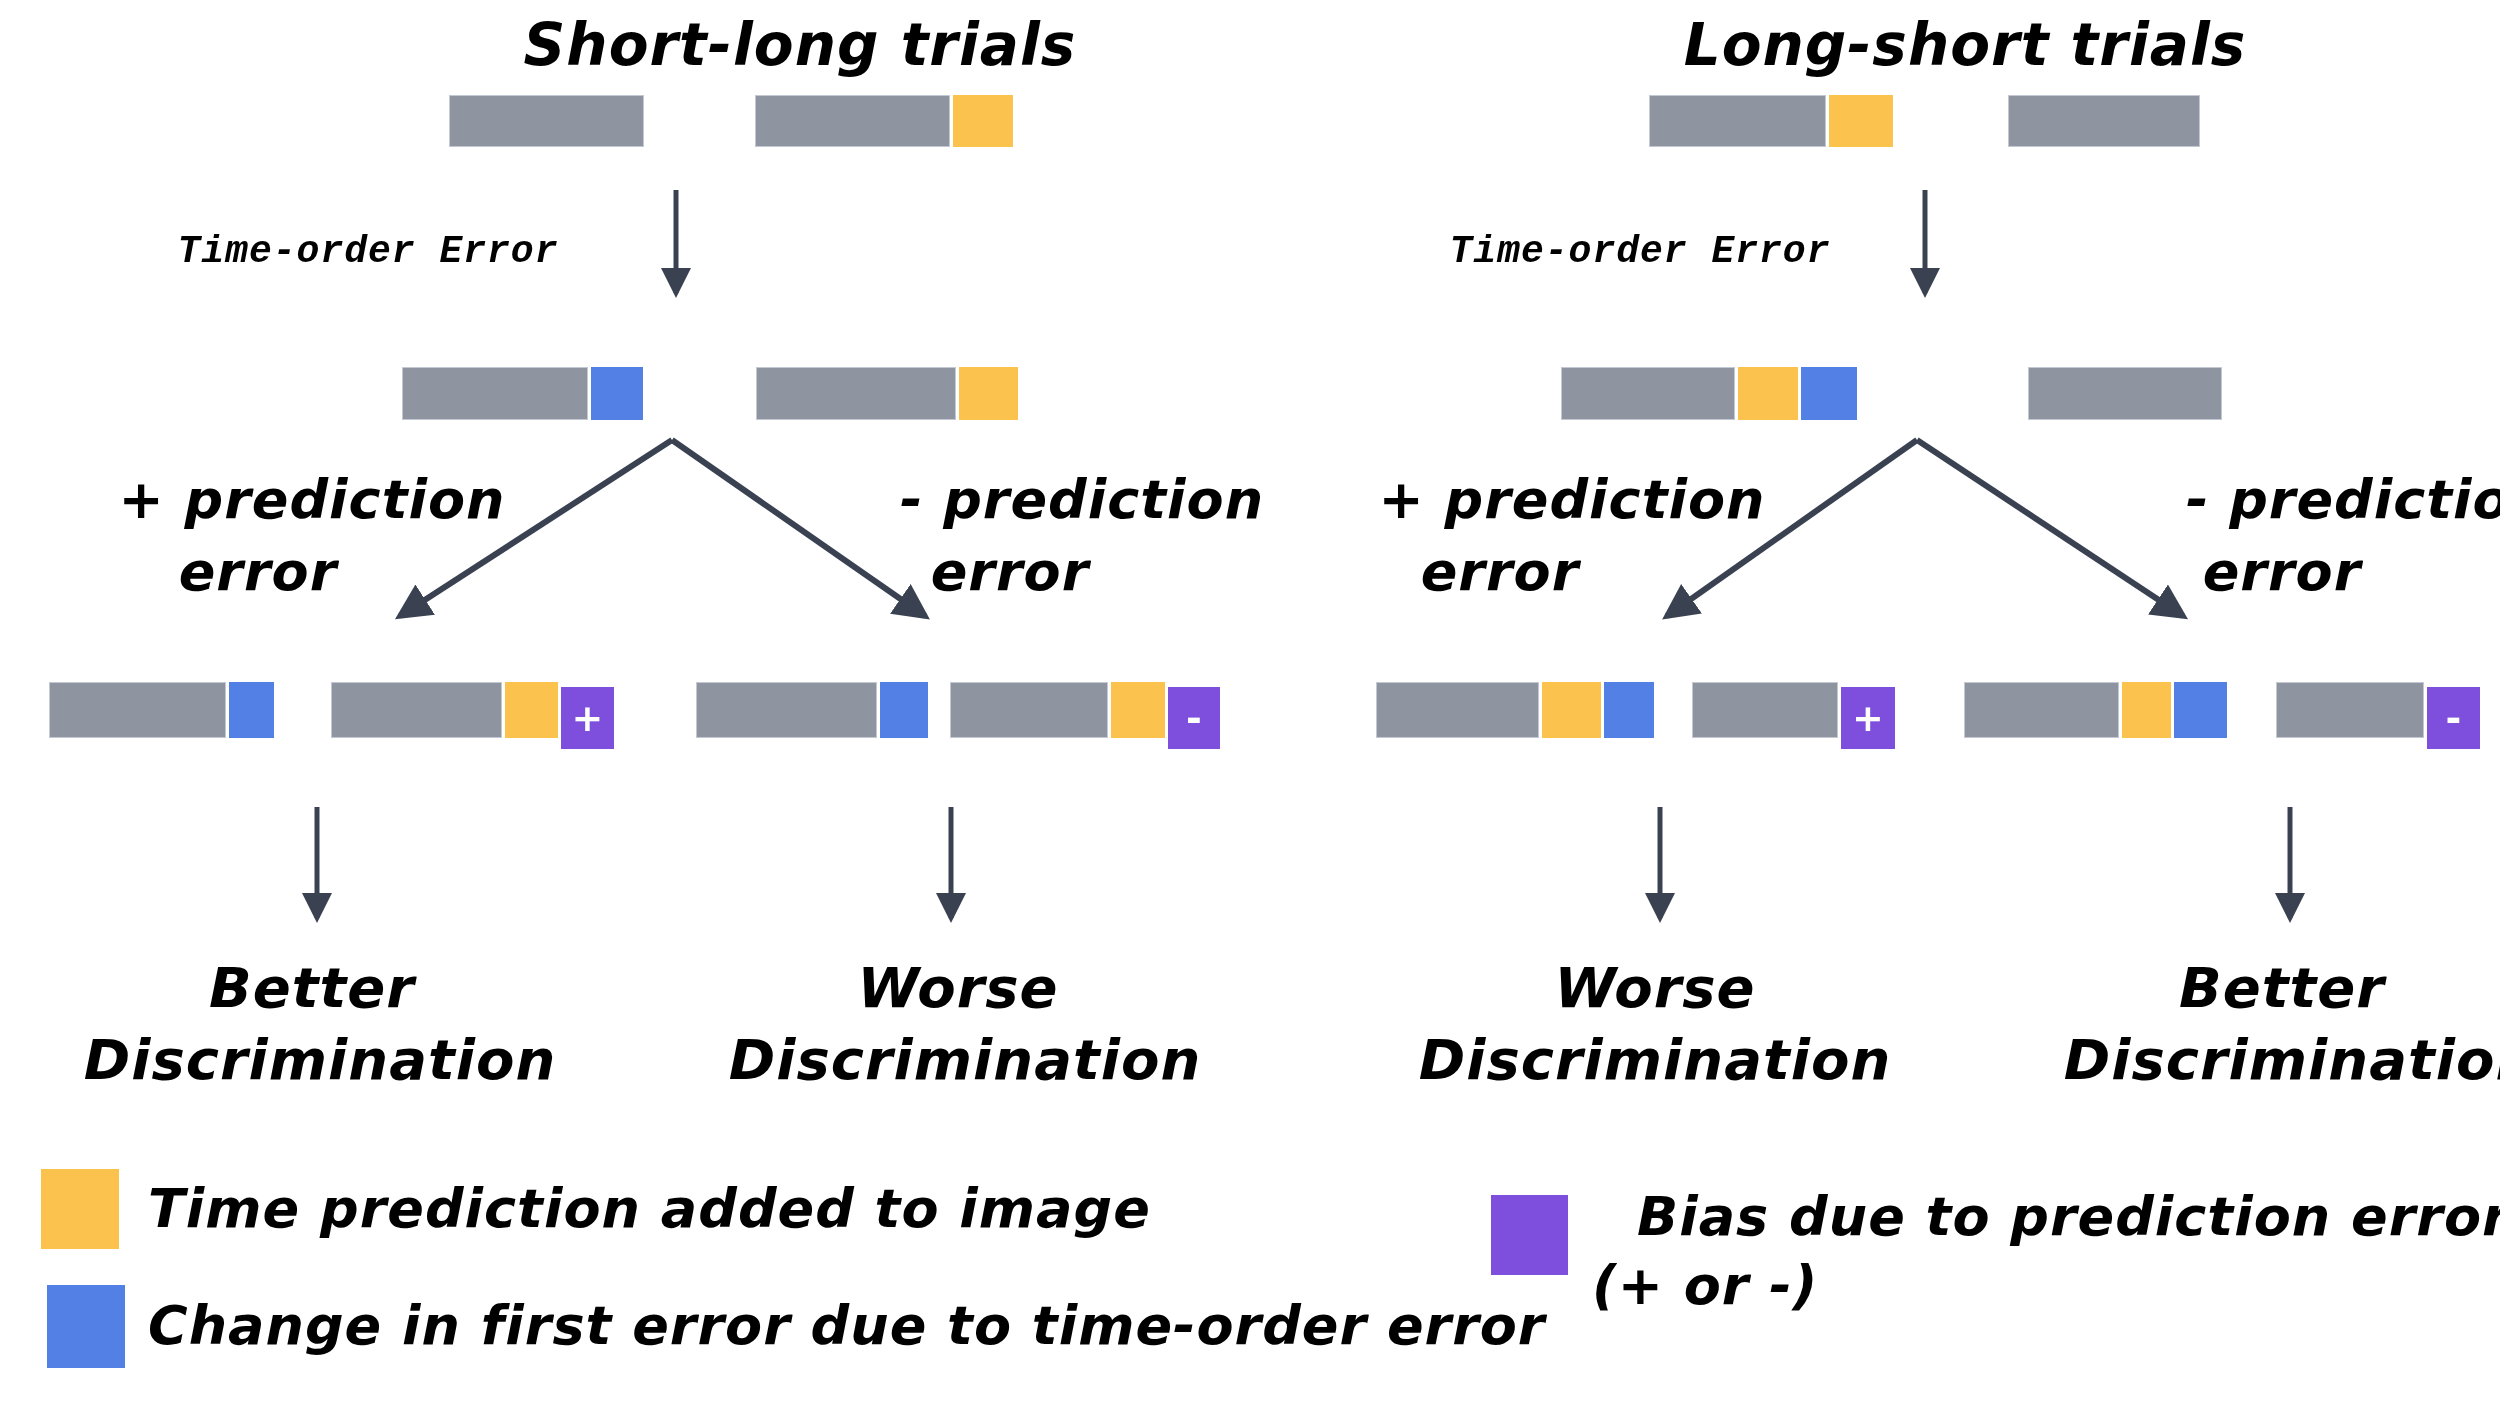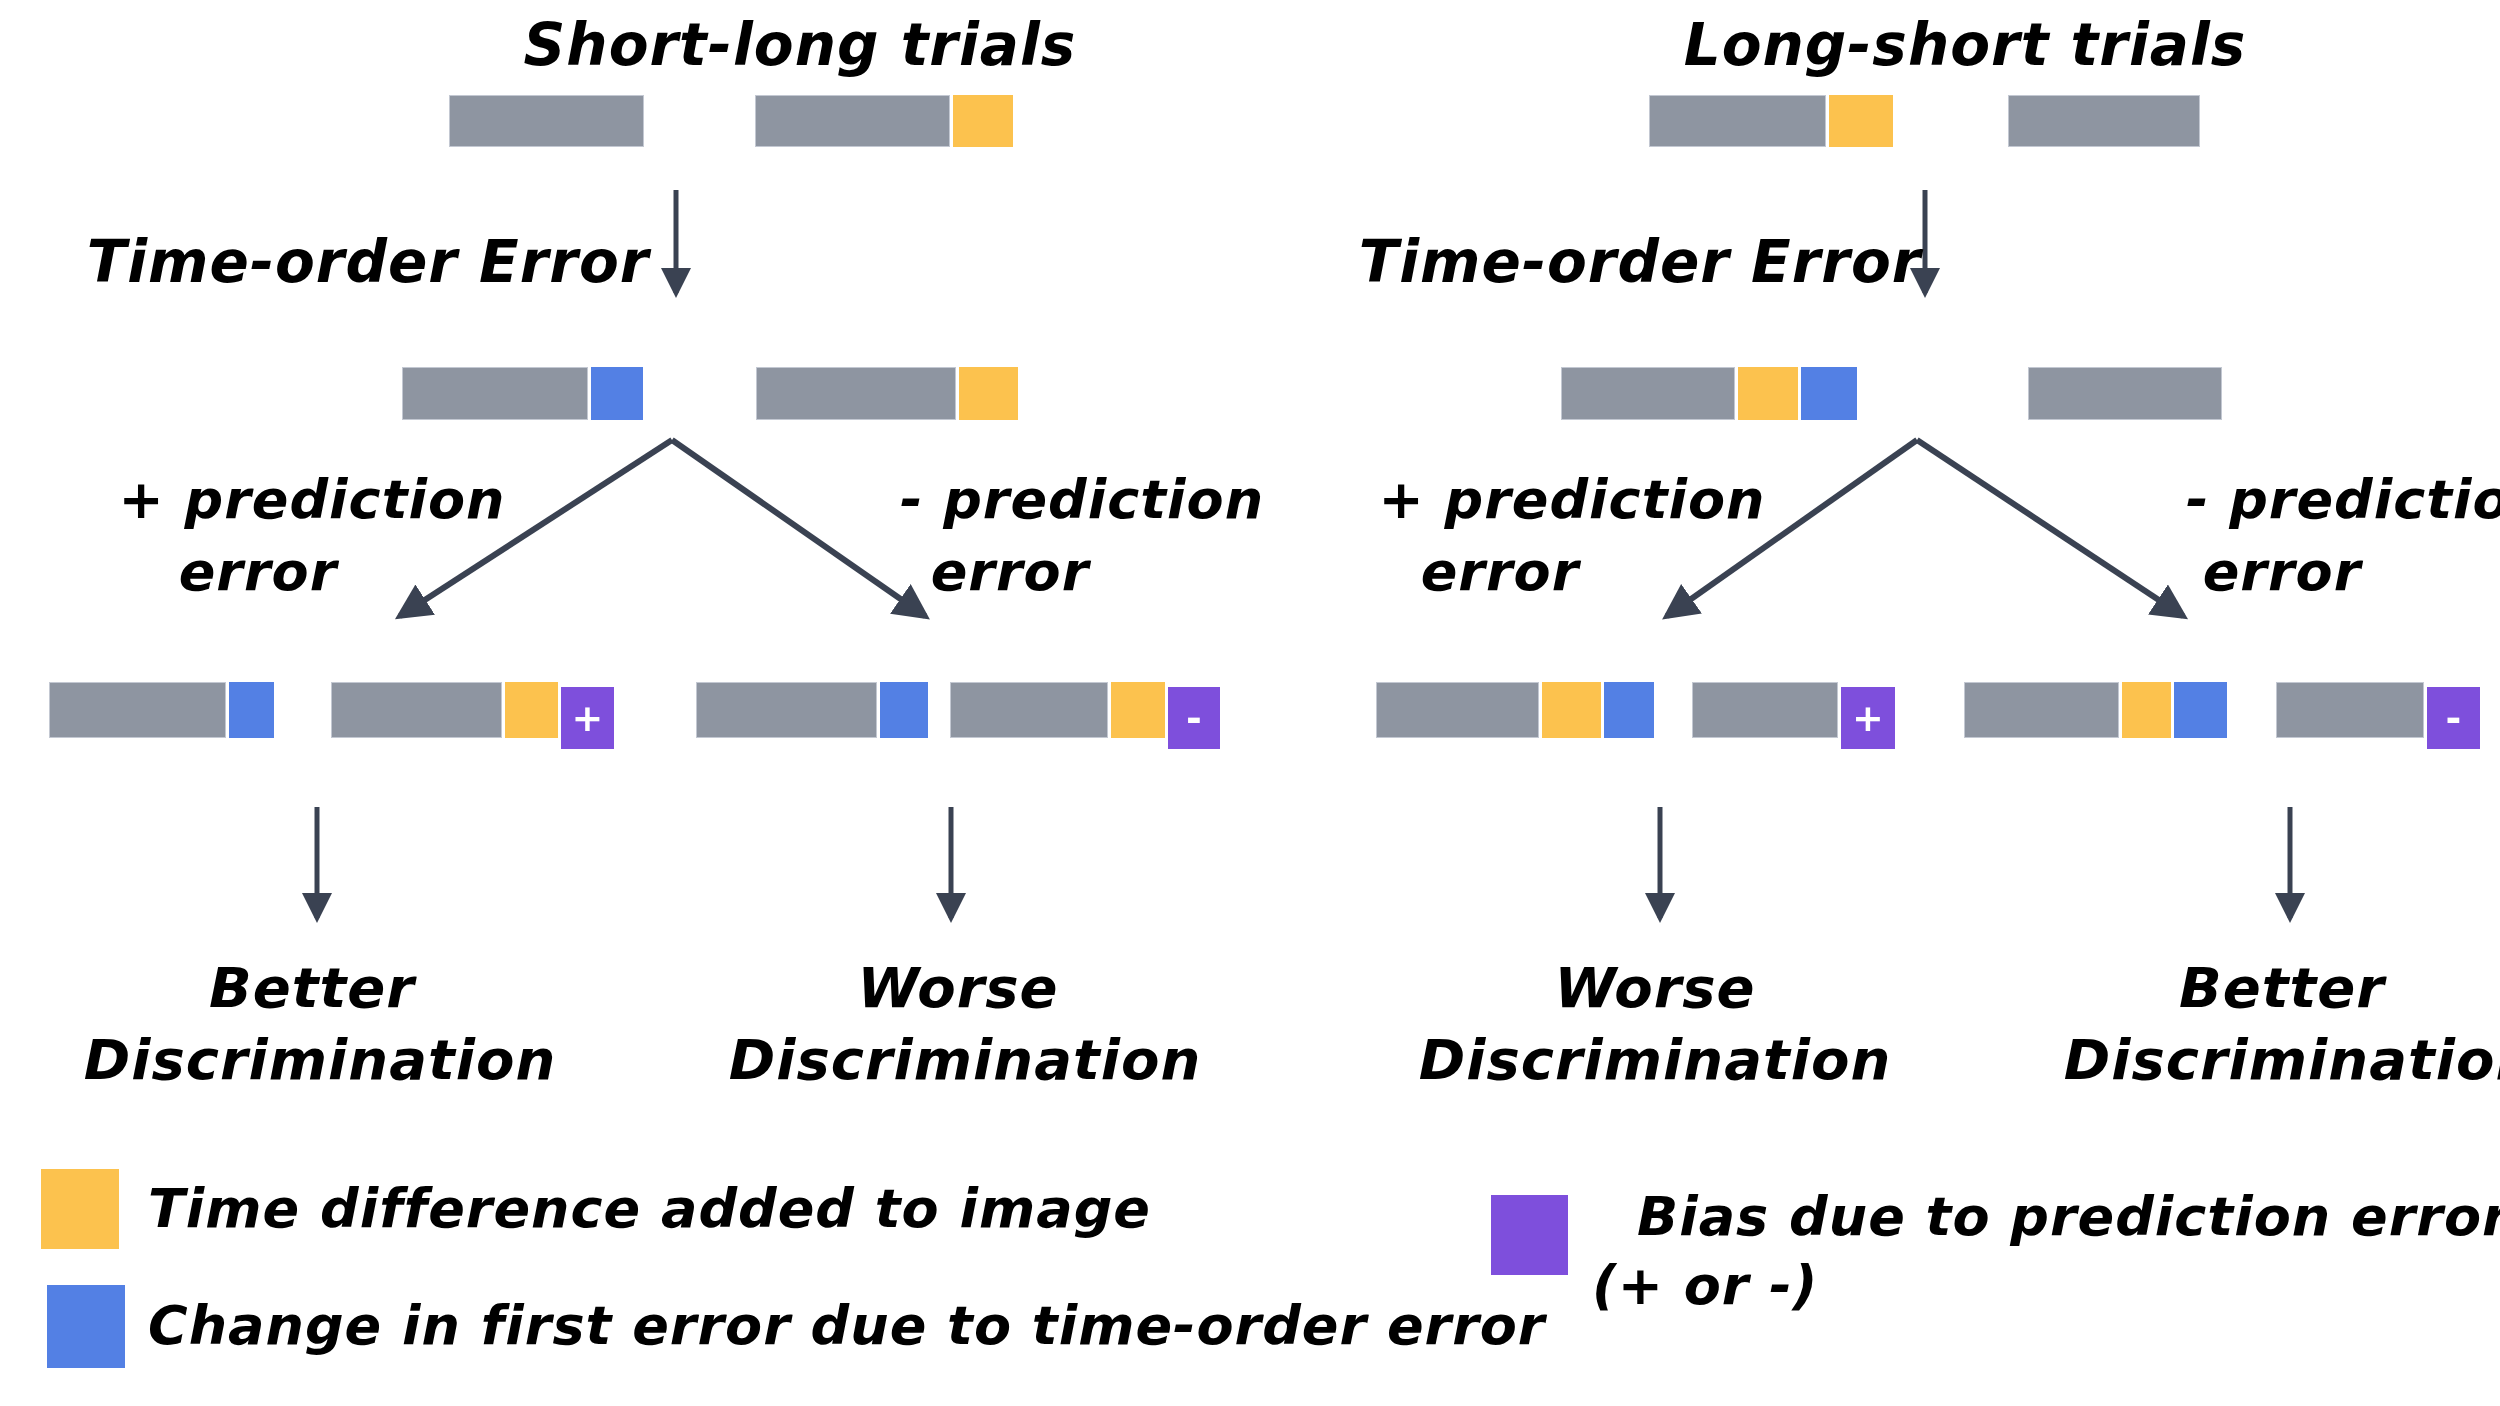--- a/index.html
+++ b/index.html
@@ -4,21 +4,21 @@
 <style>
   html,body{margin:0;padding:0;background:#ffffff;}
   body{width:2500px;height:1406px;overflow:hidden;position:relative;
        font-family:"DejaVu Sans","Liberation Sans",sans-serif;}
   .canvas{position:absolute;left:0;top:0;width:2500px;height:1406px;overflow:hidden;background:var(--c-background,#fff);}
   svg.overlay{position:absolute;left:0;top:0;pointer-events:none;}
   .lbl{position:absolute;white-space:nowrap;color:var(--c-text,#000);
        font-style:italic;font-weight:600;line-height:1;letter-spacing:1px;}
   .centered{transform:translateX(-50%);}
   .t-title{font-size:58px;}
-  .t-toe{font-size:58px;}
+  .t-toe{font-size:38px;font-family:Liberation Mono, monospace;}
   .t-branch{font-size:54px;}
   .t-outcome{font-size:56px;}
   .t-legend{font-size:54px;}
   .bar{position:absolute;display:flex;gap:3px;align-items:flex-start;}
   .seg{height:100%;flex:0 0 auto;box-sizing:border-box;}
   .seg-gray{background:var(--c-gray);border:1px solid #c3c8d2;}
   .seg-yellow{background:var(--c-yellow);}
   .seg-blue{background:var(--c-blue);}
   .seg-purple{background:var(--c-purple);margin-top:5px;height:62px;
       display:flex;align-items:center;justify-content:center;
@@ -139,21 +139,21 @@
   <div class="lbl t-outcome centered" style="left:958px;top:960px">Worse</div>
   <div class="lbl t-outcome centered" style="left:965px;top:1032px">Discrimination</div>
   <div class="lbl t-outcome centered" style="left:1655px;top:960px">Worse</div>
   <div class="lbl t-outcome centered" style="left:1655px;top:1032px">Discrimination</div>
   <div class="lbl t-outcome centered" style="left:2282px;top:960px">Better</div>
   <div class="lbl t-outcome centered" style="left:2300px;top:1032px">Discrimination</div>
 
   <div class="bar legend-swatch" style="left:41px;top:1169px;height:80px">
       <div class="seg seg-yellow" style="width: 78px;"></div>
     </div>
-  <div class="lbl t-legend" style="left:148px;top:1182px">Time difference added to image</div>
+  <div class="lbl t-legend" style="left:148px;top:1182px">Time prediction added to image</div>
 
   <div class="bar legend-swatch" style="left:47px;top:1285px;height:83px">
       <div class="seg seg-blue" style="width: 78px;"></div>
     </div>
   <div class="lbl t-legend" style="left:148px;top:1299px">Change in first error due to time-order error</div>
 
   <div class="bar legend-swatch" style="left:1491px;top:1195px;height:80px">
       <div class="seg seg-purple" style="width: 77px;"></div>
     </div>
   <div class="lbl t-legend" style="left:1637px;top:1190px">Bias due to prediction error</div>

